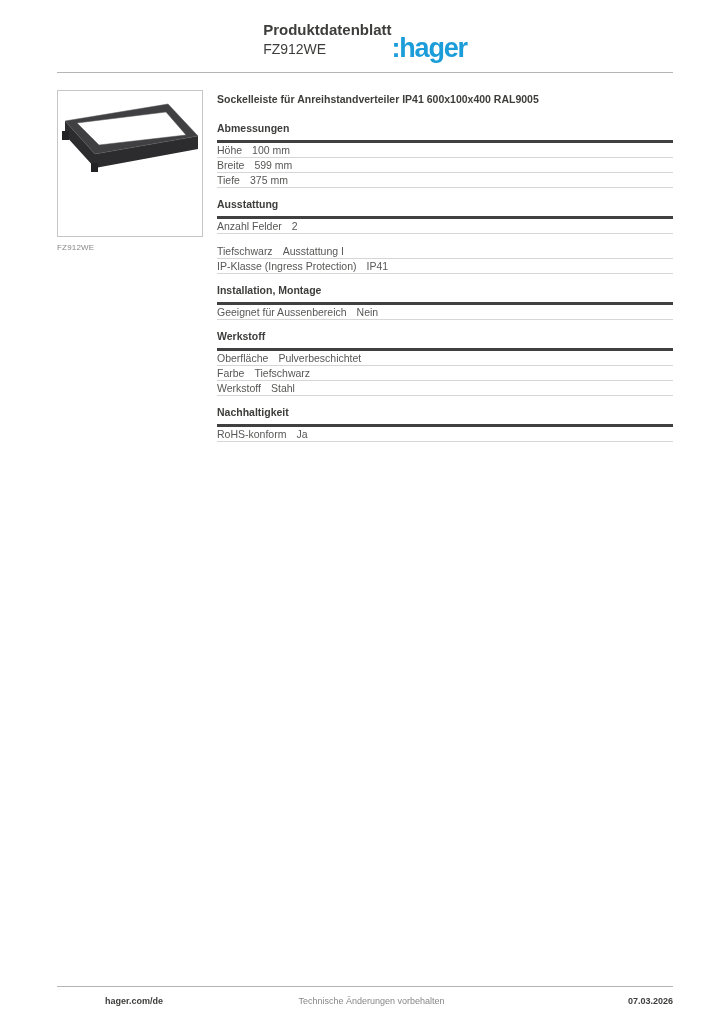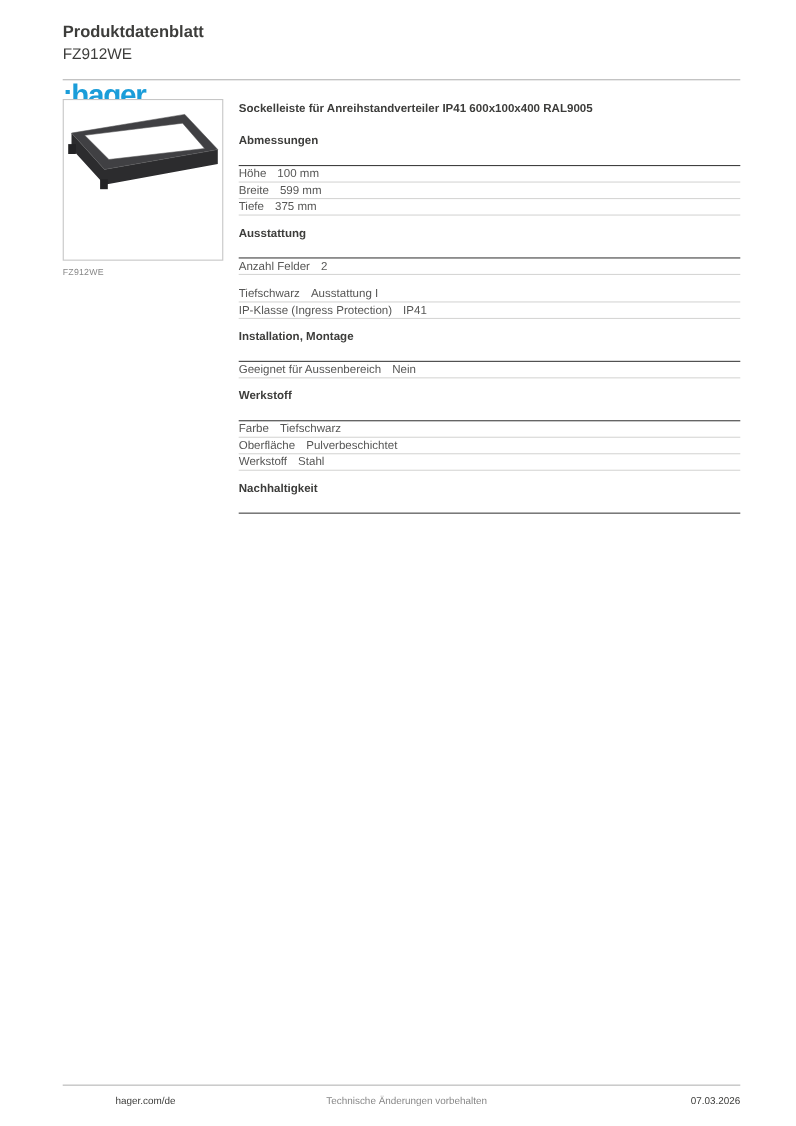--- a/index.html
+++ b/index.html
@@ -5,21 +5,21 @@
   html,body { margin:0; padding:0; background:#ffffff; }
   body { font-family:"Liberation Sans", sans-serif; color:#3d3d3b; }
   .page {
     position:relative; width:724px; height:1024px; background:#ffffff;
     overflow:hidden;
   }
 
   
   .header {
     position:absolute; top:20px; left:57px; right:51px;
-    display:flex; justify-content:center; align-items:flex-start;flex-direction:column;
+    display:flex; justify-content:center; align-items:flex-start;
   }
   .doc-type { font-size:15px; font-weight:bold; line-height:20px; color:#3d3d3b; }
   .doc-code { font-size:14px; line-height:18px; color:#3d3d3b; }
   .logo { font-size:27px; font-weight:bold; letter-spacing:-1.2px; line-height:30px; margin-top:13px; }
   .header-divider {
     position:absolute; top:72px; left:57px; right:51px;
     border-top:1px solid #b5b5b5; height:0;
   }
 
   
@@ -32,37 +32,37 @@
   .img-caption { margin-top:6px; font-size:8px; color:#878787; letter-spacing:0.2px; }
 
   .specs { flex:1; min-width:0; }
   .product-title { font-size:10.5px; font-weight:bold; margin-top:3px; color:#3d3d3b; }
   .tech-heading { font-size:10.5px; font-weight:bold; margin-top:25px; color:#3d3d3b; }
 
   .section { margin-top:10px; }
   .section:first-child { margin-top:17px; }
   .section-title {
     font-size:10.5px; font-weight:bold; color:#3d3d3b;
-    padding-bottom:16px; border-bottom:1px solid #404040;
+    padding-bottom:6px; border-bottom:3px solid #404040;
   }
   .row {
     display:flex; justify-content:flex-start; align-items:center;
     height:14px; border-bottom:1px solid #d6d6d5;
     font-size:10.5px; color:#575756; line-height:12px;
   }
   .row .val { text-align:right; white-space:nowrap; padding-left:10px; }
 
   
   .footer {
     position:absolute; top:986px; left:57px; right:51px;
     border-top:1px solid #b5b5b5; padding-top:9px;
     display:flex; justify-content:space-between; align-items:baseline;
     font-size:9px;
   }
-  .footer .site, .footer .date { font-weight:normal; color:#3d3d3b;padding-left:48px; }
+  .footer .site, .footer .date { font-weight:bold; color:#3d3d3b;padding-left:48px; }
   .footer .notice { color:#878787; }
 </style>
 </head>
 <body>
 
 <div class="page">
 
   <div class="header">
     <div>
       <div class="doc-type">Produktdatenblatt</div>
@@ -127,34 +127,38 @@
           <div class="section">
             <div class="section-title">Installation, Montage</div>
             <div class="row">
               <span>Geeignet für Aussenbereich</span>
               <span class="val">Nein</span>
             </div>
           </div>
           <div class="section">
             <div class="section-title">Werkstoff</div>
             <div class="row">
+              <span>Oberfläche</span>
+              <span class="val">Pulverbeschichtet</span>
+            </div>
+            <div class="row">
               <span>Farbe</span>
               <span class="val">Tiefschwarz</span>
-            </div>
-            <div class="row">
-              <span>Oberfläche</span>
-              <span class="val">Pulverbeschichtet</span>
             </div>
             <div class="row">
               <span>Werkstoff</span>
               <span class="val">Stahl</span>
             </div>
           </div>
           <div class="section">
             <div class="section-title">Nachhaltigkeit</div>
+            <div class="row">
+              <span>RoHS-konform</span>
+              <span class="val">Ja</span>
+            </div>
           </div>
         </div>
     </div>
   </div>
 
   <div class="footer">
     <span class="site">hager.com/de</span>
     <span class="notice">Technische Änderungen vorbehalten</span>
     <span class="date">07.03.2026</span>
   </div>

